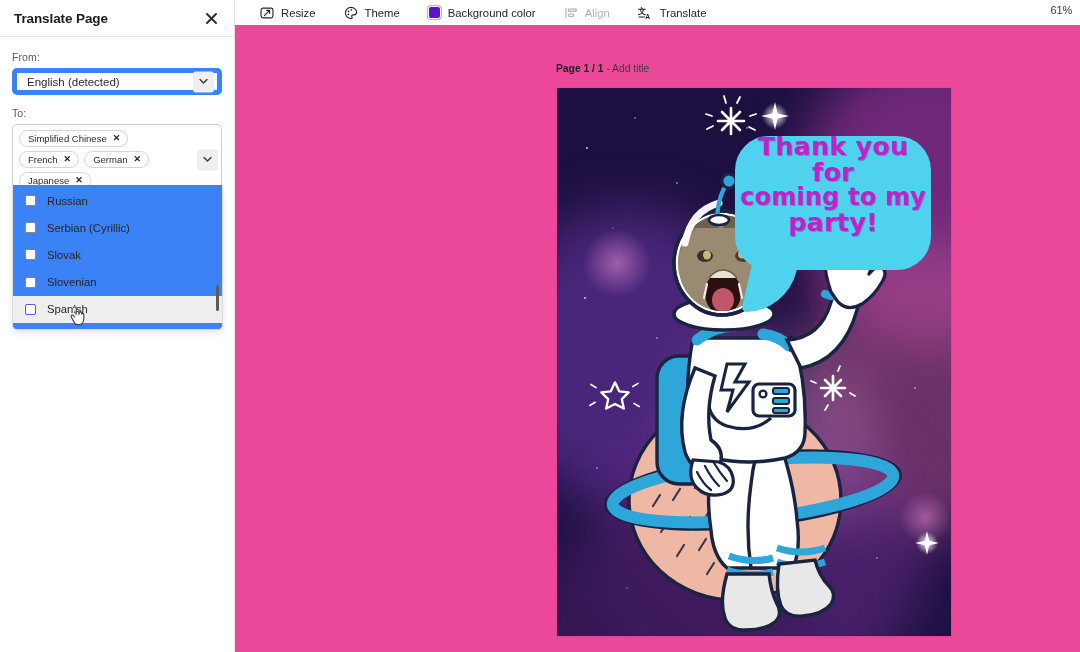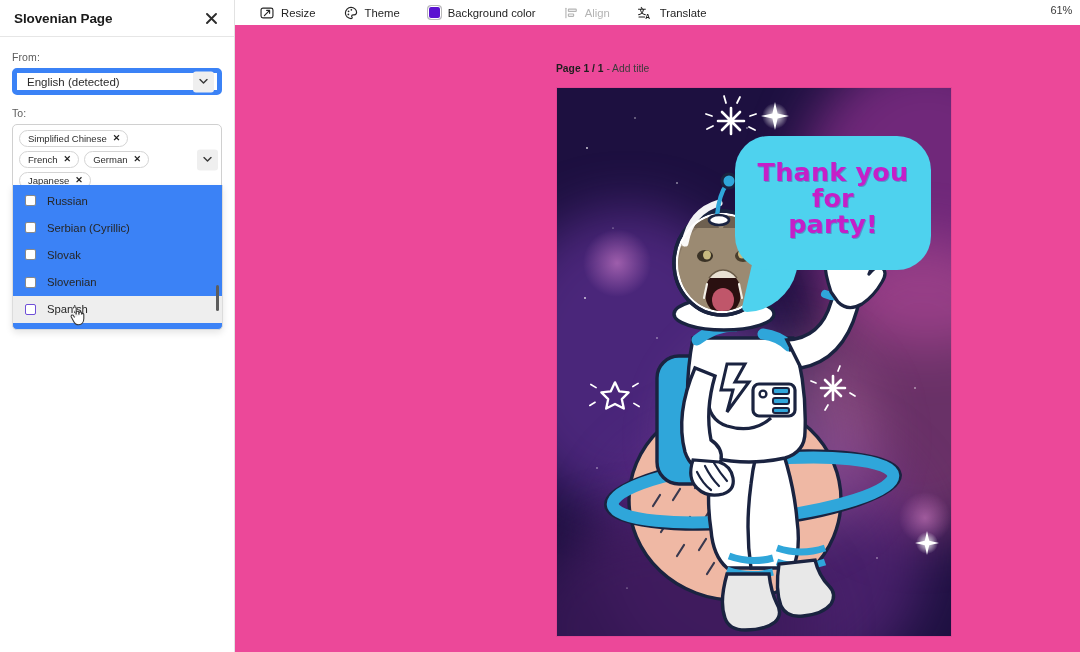--- a/index.html
+++ b/index.html
@@ -289,21 +289,21 @@
     width: 46px;
     height: 52px;
     background: #4ed2ee;
     border-radius: 0 0 40px 6px;
     transform: skewX(-13deg);
     z-index: 5;
   }
   #bubble-text {
     position: absolute;
     left: 178px;
-    top: 71px;
+    top: 45px;
     width: 196px;
     z-index: 8;
     text-align: center;
     color: #c51fc8;
     font-family: "DejaVu Sans", sans-serif;
     font-weight: bold;
     font-size: 25.5px;
     line-height: 1.02;
     letter-spacing: 0.2px;
     text-shadow: 1px 1px 0 rgba(90,10,120,0.30);
@@ -313,21 +313,21 @@
   #bubble-text .l3 { font-size: 25.5px; }
 </style>
 </head>
 <body>
 
 <div id="app">
 
   <div id="left-panel">
 
     <div id="panel-header">
-      <div id="panel-title">Slovenian Page</div>
+      <div id="panel-title">Translate Page</div>
       <div id="panel-close">
         <svg width="11" height="11" viewBox="0 0 11 11" aria-hidden="true">
           <path d="M1 1 L10 10 M10 1 L1 10" stroke="#2c2c2c" stroke-width="1.9" stroke-linecap="round" fill="none"></path>
         </svg>
       </div>
     </div>
 
     <div id="panel-body">
 
       <div class="field-label">From:</div>
@@ -654,19 +654,20 @@
             <path d="M160 128 q2 -22 10 -32" fill="none" stroke="#2fa6da" stroke-width="4.4" stroke-linecap="round"></path>
             <circle cx="172" cy="93" r="7" fill="#2fa6da" stroke="#1a2340" stroke-width="3"></circle>
             <ellipse cx="162" cy="132" rx="10" ry="5" fill="#ffffff" stroke="#1a2340" stroke-width="2.6"></ellipse>
           </g>
         </svg>
 
         <div id="bubble-tail" style="background: rgb(78, 210, 238);"></div>
         <div id="bubble" style="background: rgb(78, 210, 238);"></div>
         <div id="bubble-text" style="color: rgb(197, 31, 200);">
           <span class="l1">Thank you for</span>
+          <span class="l2">coming to my</span>
           <span class="l3">party!</span>
         </div>
 
       </div>
     </div>
   </div>
 </div>
 
 </body></html>

